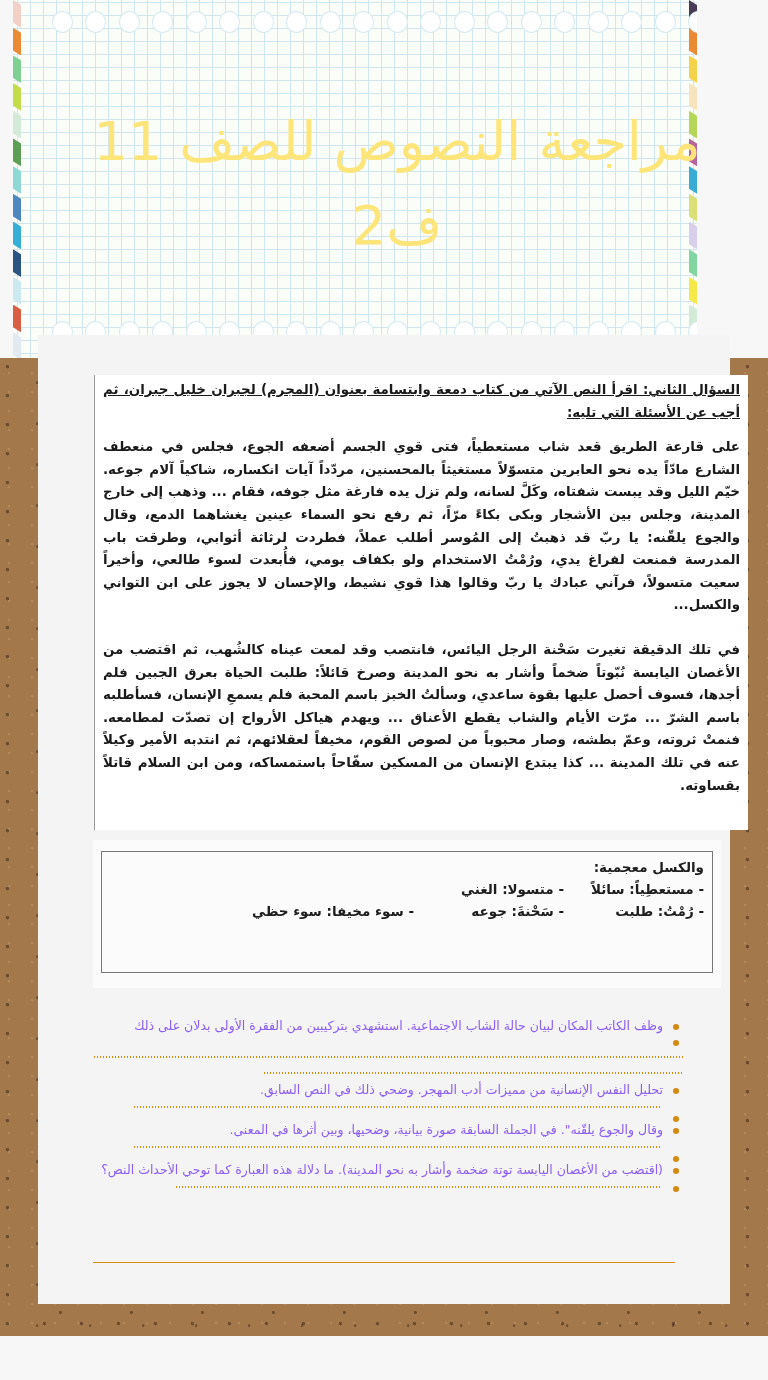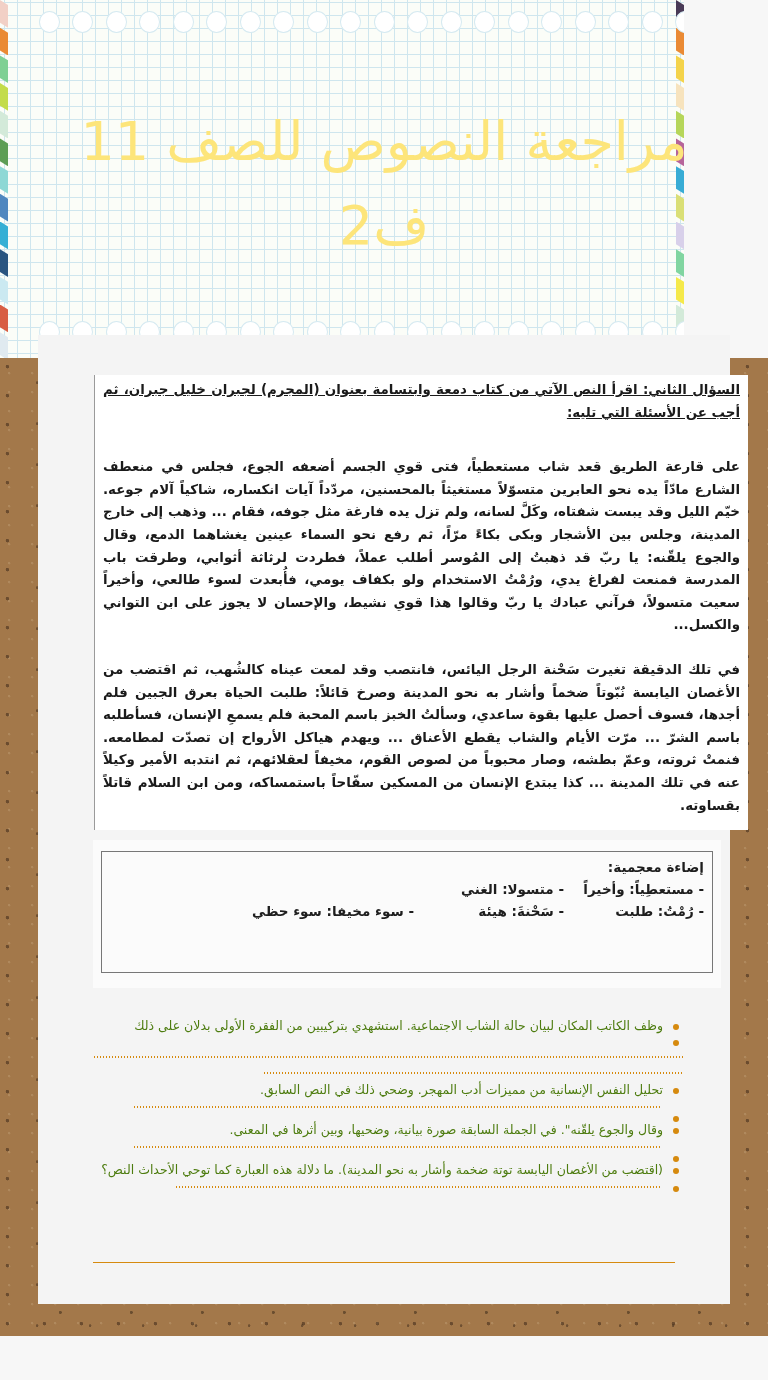--- a/index.html
+++ b/index.html
@@ -1,21 +1,21 @@
 <!DOCTYPE html>
 <html><head>
 <meta charset="utf-8">
 <style>
   * { box-sizing: border-box; margin: 0; padding: 0; }
   html, body { width: 768px; height: 1380px; background: #f7f7f7; overflow: hidden; }
   body { position: relative; font-family: "DejaVu Sans", sans-serif; }
 
   
   .header {
-    position: absolute; left: 0; top: 0; width: 684px; height: 360px;
+    position: absolute; left: 13px; top: 0; width: 684px; height: 360px;
     background-color: #fbfdf8;
     background-image:
       linear-gradient(#cfe6ee 1px, transparent 1px),
       linear-gradient(90deg, #cfe6ee 1px, transparent 1px);
     background-size: 13px 13px;
     background-position: 4px 2px;
     overflow: hidden;
     padding-left: 40px;
   }
   .edge { position: absolute; top: 0; width: 8px; height: 360px; display: flex; flex-direction: column; }
@@ -57,39 +57,39 @@
     font-family: "DejaVu Sans", sans-serif; color: #1a1a1a;
   }
   .scan1 {
     left: 94px; top: 375px; width: 654px; height: 455px;
     border-left: 1px solid #9a9a9a; padding: 4px 8px 0 8px;
     font-size: 13.4px; line-height: 22.6px; font-weight: bold;
     text-align: justify; overflow: hidden;
   }
   .scan1 .q { text-decoration: underline; }
   .scan1 p { margin-bottom: 22px; }
-  .scan1 p.q { margin-bottom: 32px; }
+  .scan1 p.q { margin-bottom: 12px; }
 
   .scan2 {
     left: 93px; top: 840px; width: 628px; height: 148px;
     background: #fbfbfb; padding: 11px 8px;
   }
   .gloss {
     border: 1.5px solid #777; height: 122px; padding: 4px 8px;
     font-size: 13.5px; line-height: 22px; font-weight: bold; color: #1e1e1e;
   }
   .gloss-row { display: flex; }
   .gloss-row .c1 { width: 140px; }
   .gloss-row .c2 { width: 150px; }
   .gloss-row .c3 { flex: 1; }
 
   
   .questions {
     position: absolute; left: 93px; top: 1018px; width: 590px;
-    direction: rtl; color: #4d7c0f;
+    direction: rtl; color: #8b5cf6;
     font-family: "DejaVu Sans", sans-serif; font-size: 12.5px; line-height: 16px;
   }
   .qi { position: relative; padding-right: 20px; text-align: justify; }
   .qi::before {
     content: ""; position: absolute; right: 4px; top: 6px;
     width: 6px; height: 6px; border-radius: 50%; background: #d68a0e;
   }
   .dots {
     display: block; height: 2px; margin: 8px 0 8px 0;
     background-image: radial-gradient(circle, #d68a0e 0.9px, transparent 1.1px);
@@ -189,28 +189,28 @@
 <div class="card"></div>
 
 <div class="scan scan1">
   <p class="q">السؤال الثاني: اقرأ النص الآتي من كتاب دمعة وابتسامة بعنوان (المجرم) لجبران خليل جبران، ثم أجب عن الأسئلة التي تليه:</p>
   <p>على قارعة الطريق قعد شاب مستعطياً، فتى قوي الجسم أضعفه الجوع، فجلس في منعطف الشارع مادّاً يده نحو العابرين متسوّلاً مستغيثاً بالمحسنين، مردّداً آيات انكساره، شاكياً آلام جوعه. خيّم الليل وقد يبست شفتاه، وكَلَّ لسانه، ولم تزل يده فارغة مثل جوفه، فقام ... وذهب إلى خارج المدينة، وجلس بين الأشجار وبكى بكاءً مرّاً، ثم رفع نحو السماء عينين يغشاهما الدمع، وقال والجوع يلقّنه: يا ربّ قد ذهبتُ إلى المُوسر أطلب عملاً، فطردت لرثاثة أثوابي، وطرقت باب المدرسة فمنعت لفراغ يدي، ورُمْتُ الاستخدام ولو بكفاف يومي، فأُبعدت لسوء طالعي، وأخيراً سعيت متسولاً، فرآني عبادك يا ربّ وقالوا هذا قوي نشيط، والإحسان لا يجوز على ابن التواني والكسل...</p>
   <p>في تلك الدقيقة تغيرت سَحْنة الرجل اليائس، فانتصب وقد لمعت عيناه كالشُهب، ثم اقتضب من الأغصان اليابسة نُبّوتاً ضخماً وأشار به نحو المدينة وصرخ قائلاً: طلبت الحياة بعرق الجبين فلم أجدها، فسوف أحصل عليها بقوة ساعدي، وسألتُ الخبز باسم المحبة فلم يسمعِ الإنسان، فسأطلبه باسم الشرّ ... مرّت الأيام والشاب يقطع الأعناق ... ويهدم هياكل الأرواح إن تصدّت لمطامعه. فنمتْ ثروته، وعمّ بطشه، وصار محبوباً من لصوص القوم، مخيفاً لعقلائهم، ثم انتدبه الأمير وكيلاً عنه في تلك المدينة ... كذا يبتدع الإنسان من المسكين سفّاحاً باستمساكه، ومن ابن السلام قاتلاً بقساوته.</p>
 </div>
 
 <div class="scan scan2">
   <div class="gloss">
-    <div>إضاءة معجمية:</div>
+    <div>والكسل معجمية:</div>
     <div class="gloss-row">
-      <span class="c1">- مستعطِياً: وأخيراً</span>
+      <span class="c1">- مستعطِياً: سائلاً</span>
       <span class="c2">- متسولا: الغني</span>
     </div>
     <div class="gloss-row">
       <span class="c1">- رُمْتُ: طلبت</span>
-      <span class="c2">- سَحْنةَ: هيئة</span>
+      <span class="c2">- سَحْنةَ: جوعه</span>
       <span class="c3">- سوء مخيفا: سوء حظي</span>
     </div>
     <div class="gloss-row">
     </div>
   </div>
 </div>
 
 <div class="questions">
   <div class="qi">وظف الكاتب المكان لبيان حالة الشاب الاجتماعية. استشهدي بتركيبين من الفقرة الأولى بدلان على ذلك</div>
   <div class="qi empty"></div>

